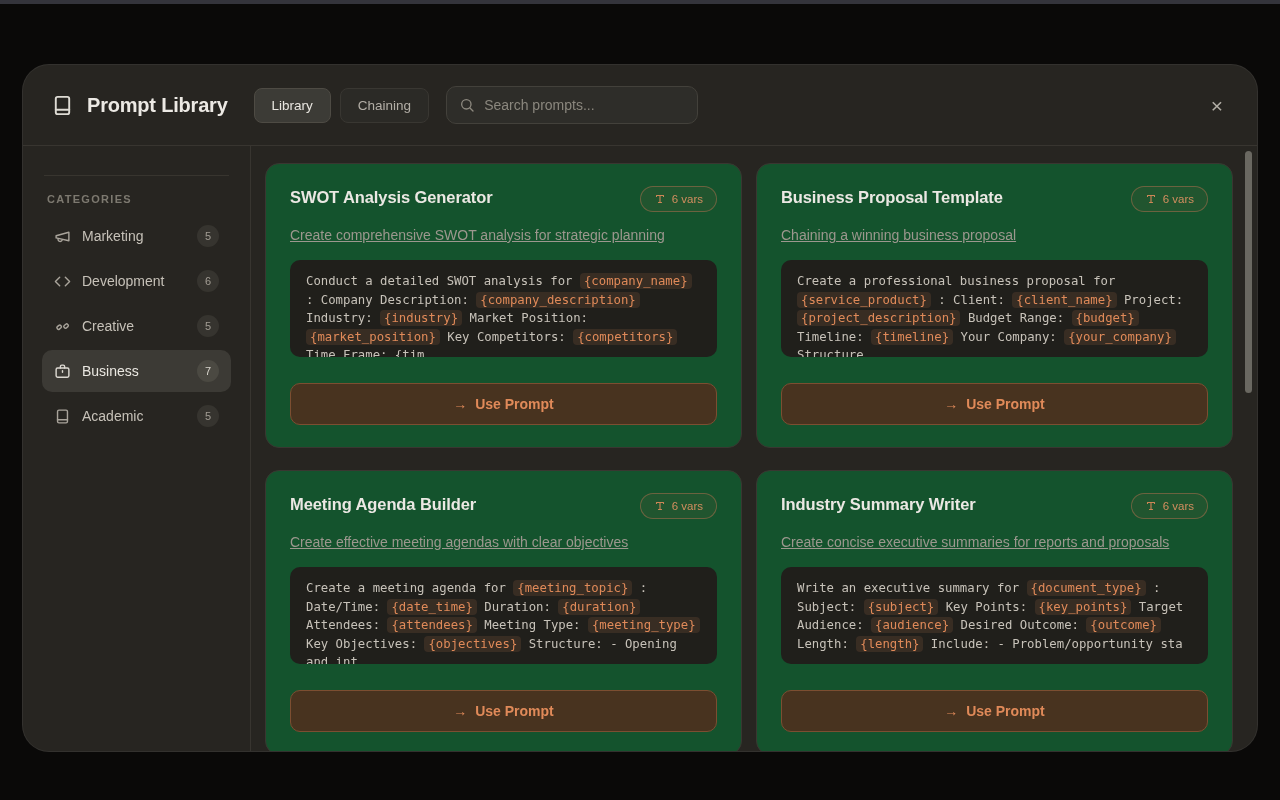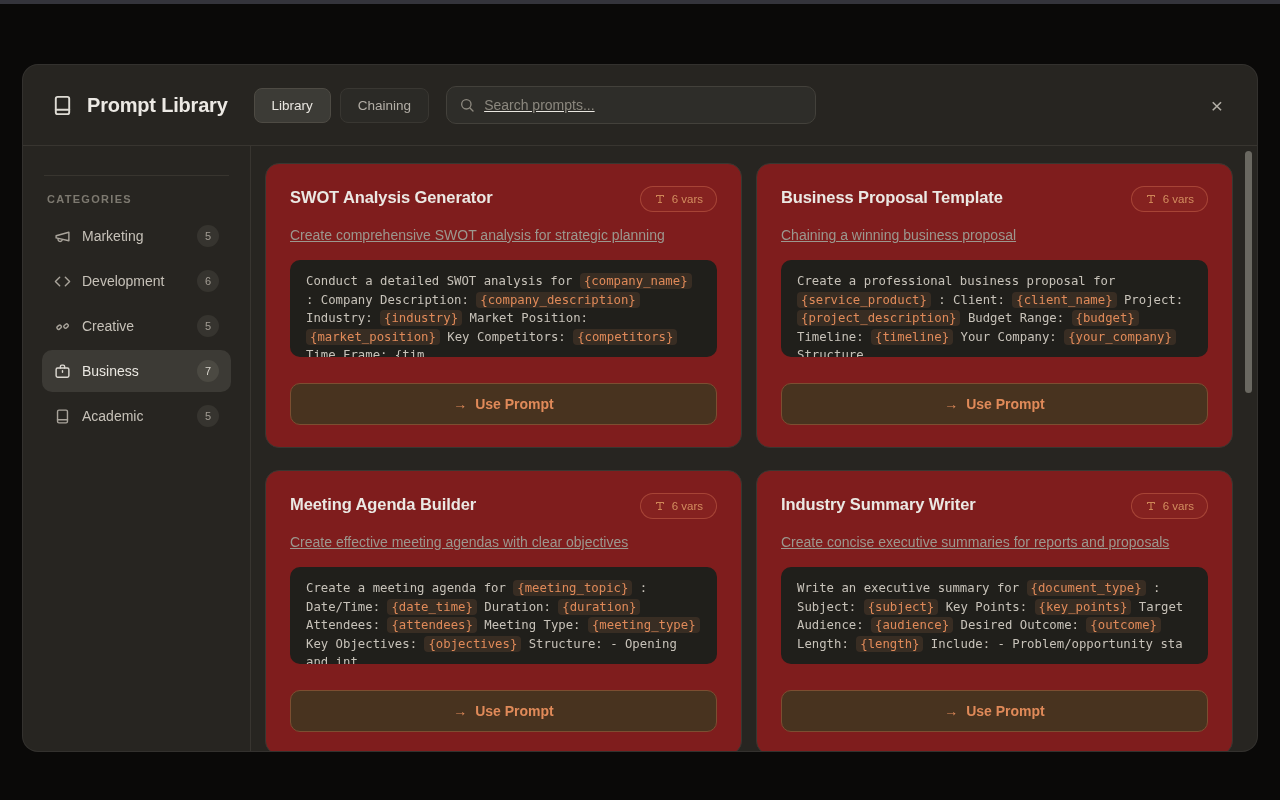--- a/index.html
+++ b/index.html
@@ -8,43 +8,43 @@
     font-family:"Liberation Sans", sans-serif;
     background:#0a0908;
     position:relative;
     color:#e9e6e0;
   }
   .top-strip { position:absolute; top:0; left:0; width:100%; height:4px; background:#34343b; }
 
   .modal {
     position:absolute; left:22px; top:64px; width:1236px; height:688px;
     background:#272521; border:1px solid rgba(255,255,255,0.06);
-    border-radius:16px; overflow:hidden;
+    border-radius:27px; overflow:hidden;
     display:flex; flex-direction:column;
   }
 
   
   .hdr {
     height:81px; flex:0 0 81px; display:flex; align-items:center;
     padding:0 28px; border-bottom:1px solid #383530;
   }
   .title-group { display:flex; align-items:center; gap:13px; }
   .title-group svg { color:#dedbd4; }
   .page-title { font-size:20px; font-weight:700; color:#ece9e4; letter-spacing:-0.2px; }
   .tabs { display:flex; gap:9px; margin-left:26px; }
   .tab {
     height:35px; padding:0 17px; border-radius:8px; font-size:13.5px;
     font-family:"Liberation Sans", sans-serif; cursor:pointer;
     background:#2b2a26; border:1px solid #393732; color:#b3aea6;
   }
   .tab.active { background:#3c3b36; border-color:#4e4b44; color:#e9e6e0; }
   .search {
-    margin-left:17px; width:370px; height:38px; border-radius:10px;
+    margin-left:17px; width:252px; height:38px; border-radius:10px;
     background:#2e2d29; border:1px solid #43413b;
-    display:flex; align-items:center; padding:0 12px; gap:9px;text-decoration:underline;
+    display:flex; align-items:center; padding:0 12px; gap:9px;
   }
   .search svg { color:#8d897f; flex:0 0 auto; }
   .search input {
     background:transparent; border:none; outline:none; width:100%;
     font-size:14px; color:#d6d2ca; font-family:"Liberation Sans", sans-serif;
   }
   .search input::placeholder { color:#8b877e; }
   .close-btn {
     margin-left:auto; background:none; border:none; color:#b2aea6;
     font-size:21px; line-height:1; cursor:pointer; padding:4px 6px;
@@ -79,21 +79,21 @@
 
   
   .content {
     flex:1; position:relative; overflow:hidden;
     padding:17px 24px 0 14px;
   }
   .grid {
     display:grid; grid-template-columns:1fr 1fr; gap:22px 14px;
   }
   .card {
-    background:#7f1d1d; border:1px solid #393731; border-radius:14px;
+    background:#14532d; border:1px solid #393731; border-radius:14px;
     padding:22px 24px; display:flex; flex-direction:column; min-height:285px;
   }
   .card-head { display:flex; align-items:flex-start; justify-content:space-between; gap:12px; }
   .card-title { font-size:16.5px; font-weight:700; color:#ebe8e3; letter-spacing:-0.1px; padding-top:2px; }
   .badge {
     display:flex; align-items:center; gap:6px; flex:0 0 auto;
     border:1px solid rgba(217,119,87,0.40); background:rgba(217,119,87,0.07);
     color:#d38e5f; border-radius:999px; padding:6px 13px; font-size:11.5px;
   }
   .badge svg { color:#cf8757; }

